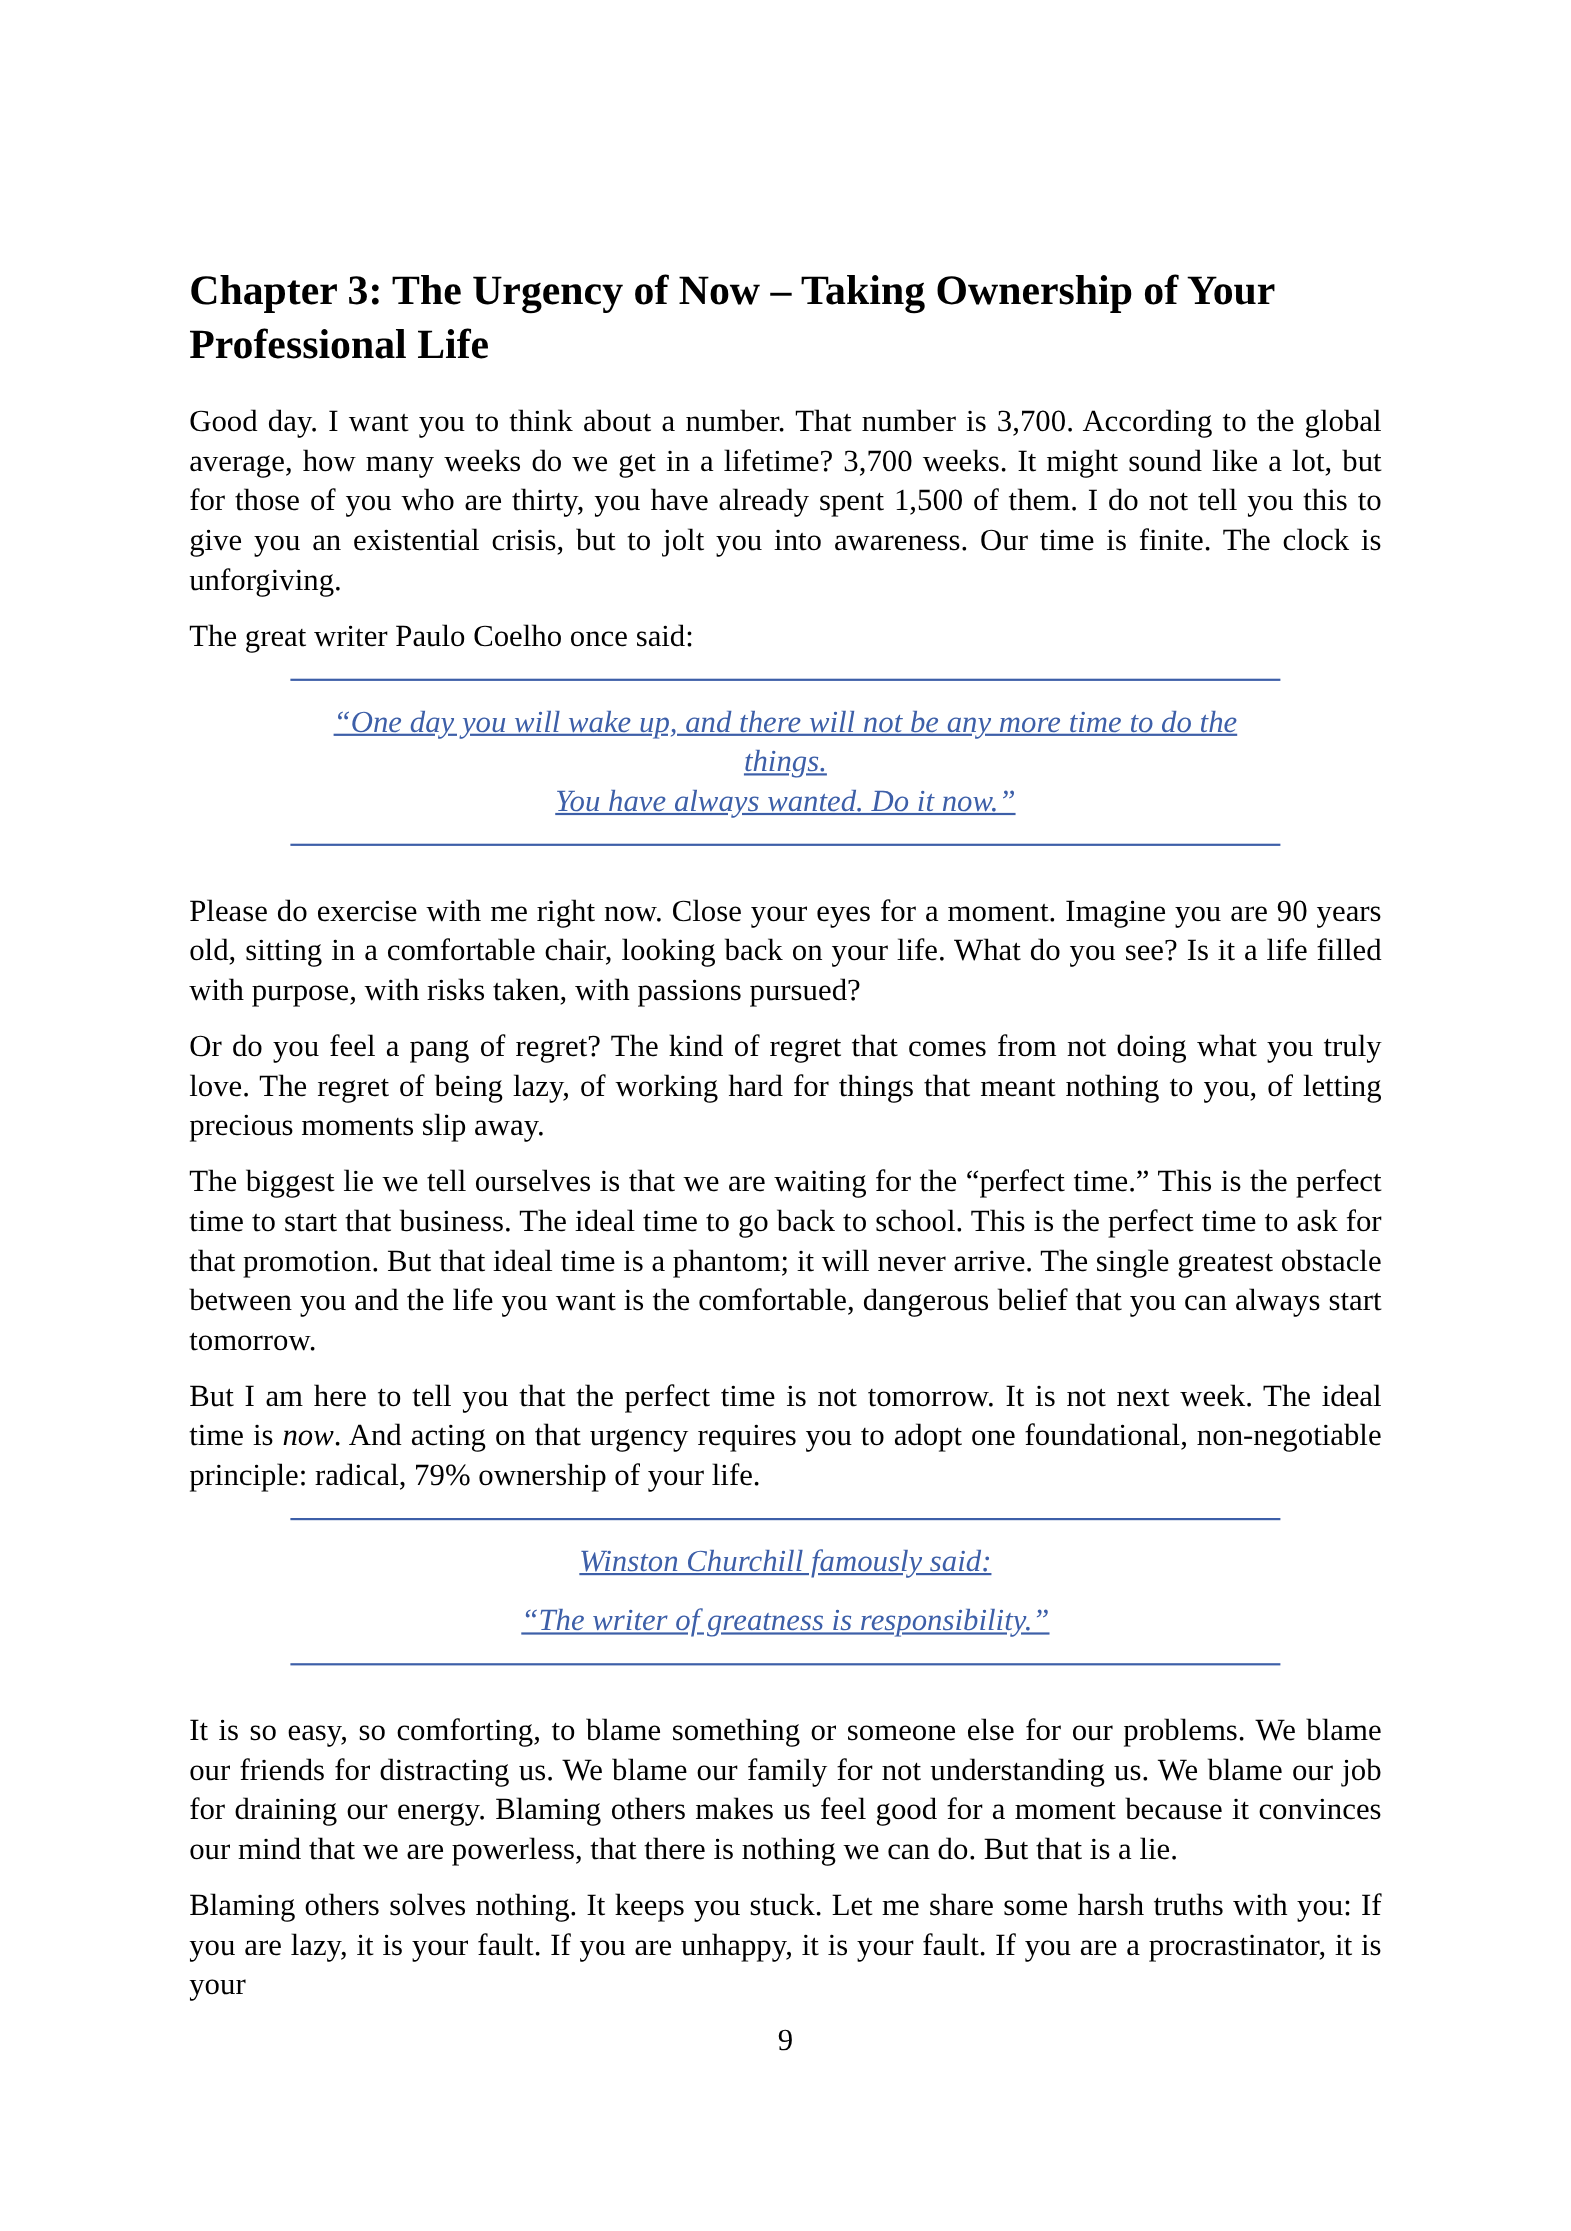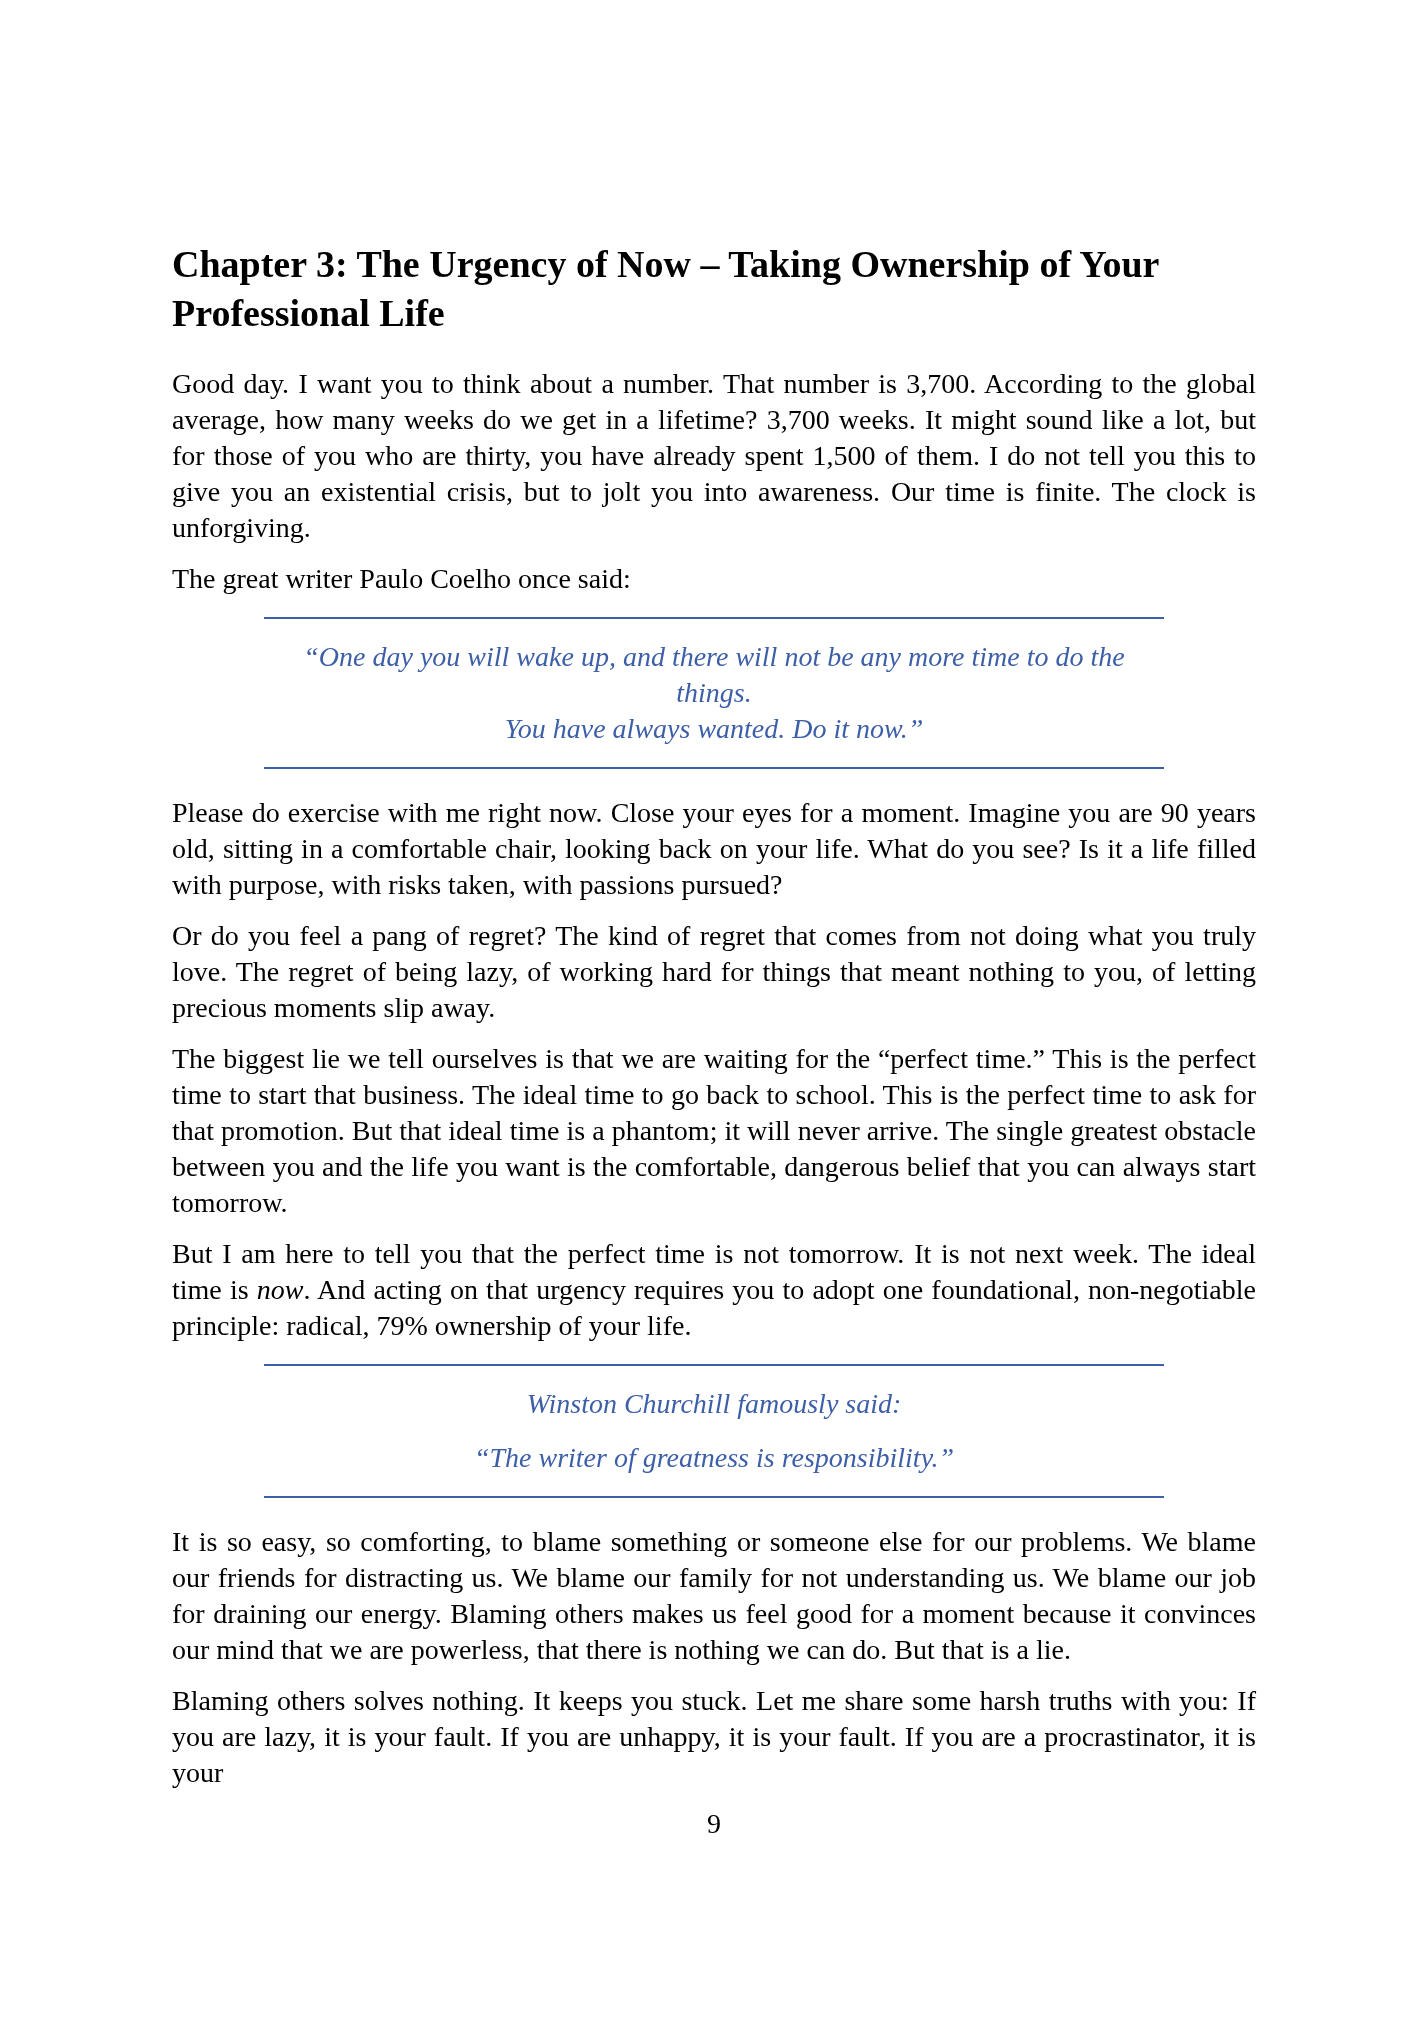--- a/index.html
+++ b/index.html
@@ -30,27 +30,28 @@
     text-align: left;
   }
   p.body-par {
     margin: 0 0 15px 0;
     text-align: justify;
   }
   p.body-par.no-justify {
     text-align: left;
   }
   .quote-block {
-    margin: 20px 92px 26px 92px;
+    margin: 20px 92px 42px 92px;
     border-top: 2px solid var(--accent);
     border-bottom: 2px solid var(--accent);
     padding: 20px 6px;
     text-align: center;
     color: var(--accent);
     font-style: italic;
+    text-decoration: underline;
   }
   .quote-line {
     line-height: 36px;
   }
   .quote-gap {
     margin-top: 18px;
   }
   em.inline-em {
     font-style: italic;
   }

